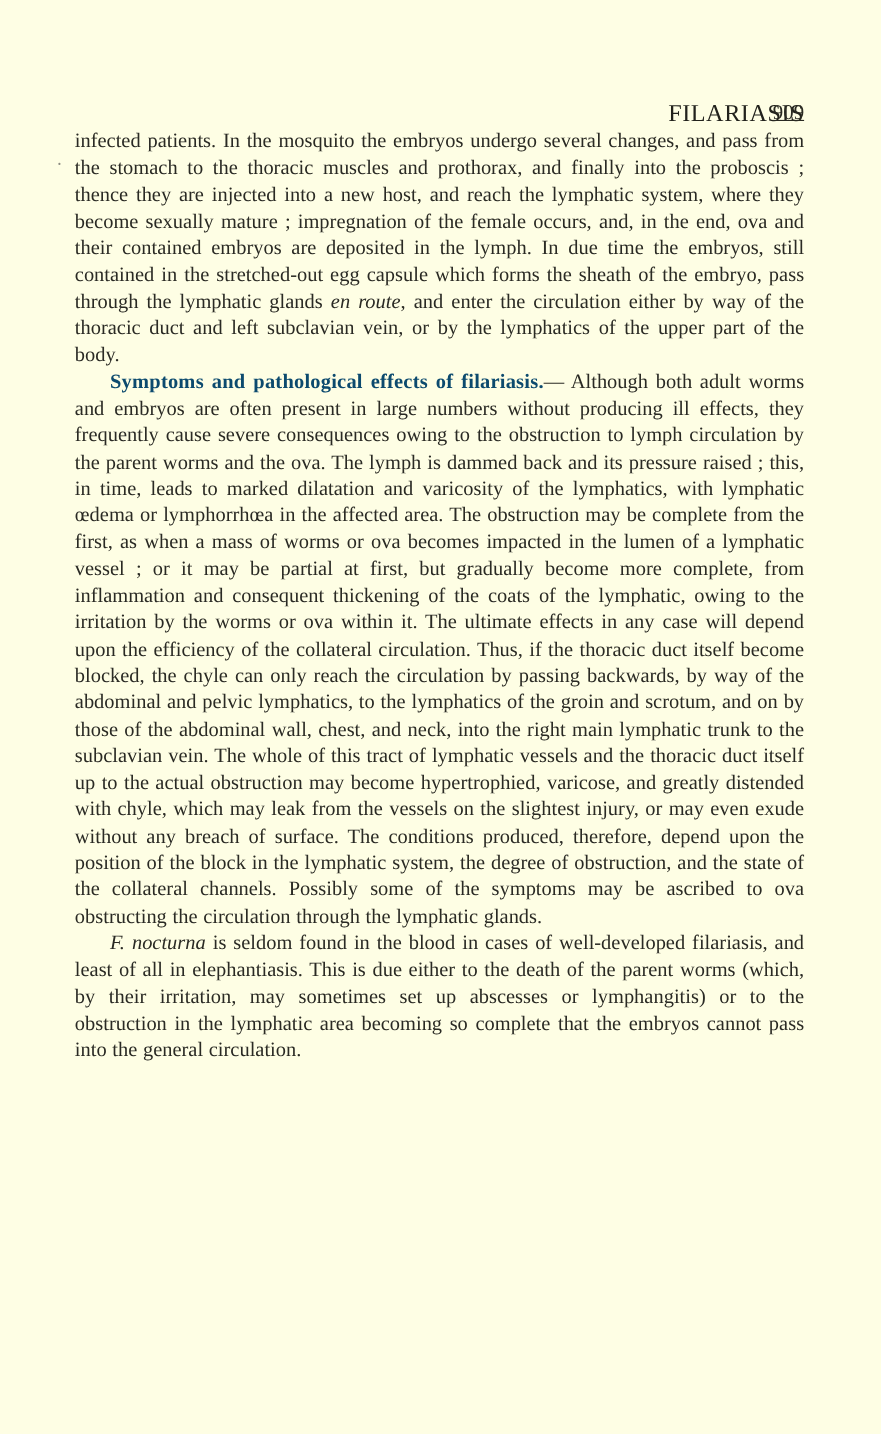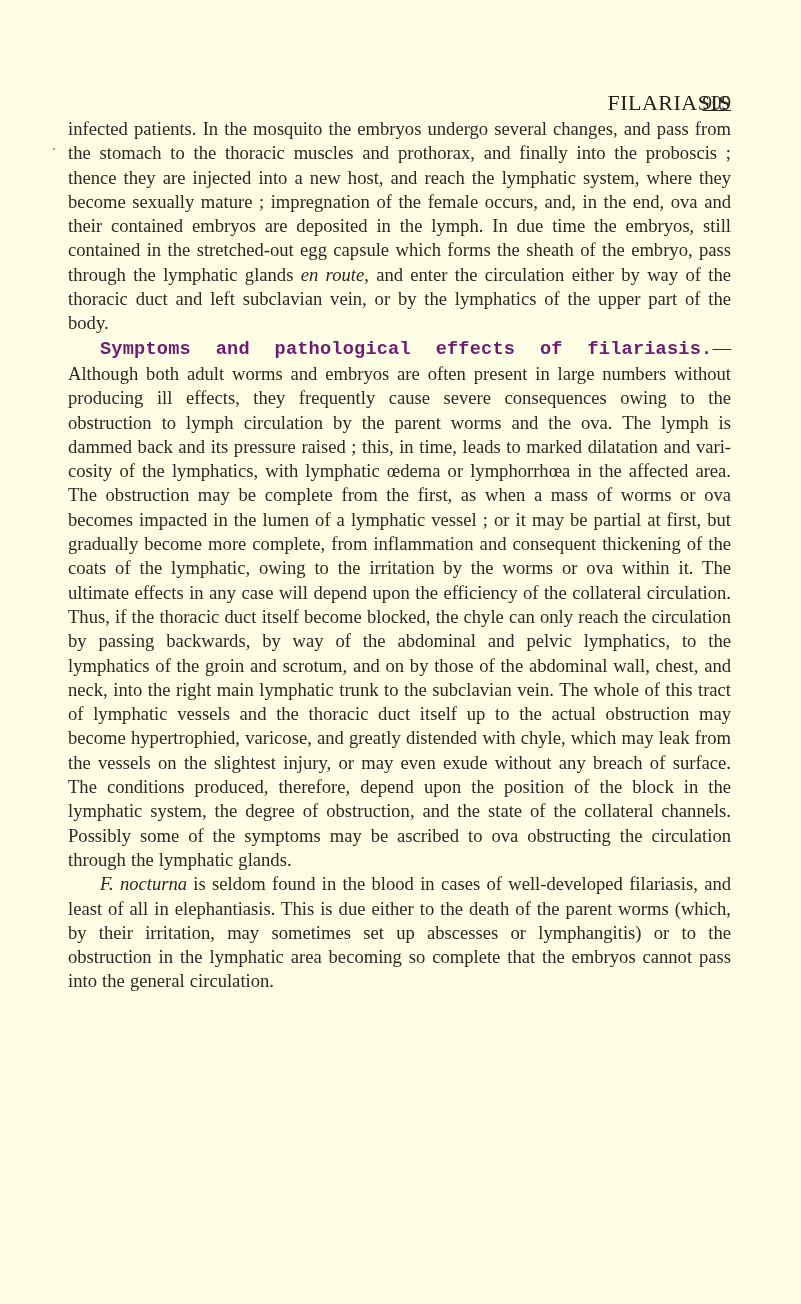--- a/index.html
+++ b/index.html
@@ -53,25 +53,25 @@
       hyphens: manual;
       word-spacing: 0.5px;
     }
     .body-text p {
       margin: 0;
     }
     .para-indent {
       text-indent: 32px;
     }
     .section-heading {
-      font-family: Liberation Mono, monospace;
+      font-family: Liberation Serif, serif;
       font-weight: bold;
       font-size: 18.6px;
       letter-spacing: 0.2px;
-      color: #701a75;
+      color: #0c4a6e;
     }
     em {
       font-style: italic;
     }
     .stray-mark {
       position: absolute;
       left: 53px;
       top: 148px;
       width: 2px;
       height: 2px;

